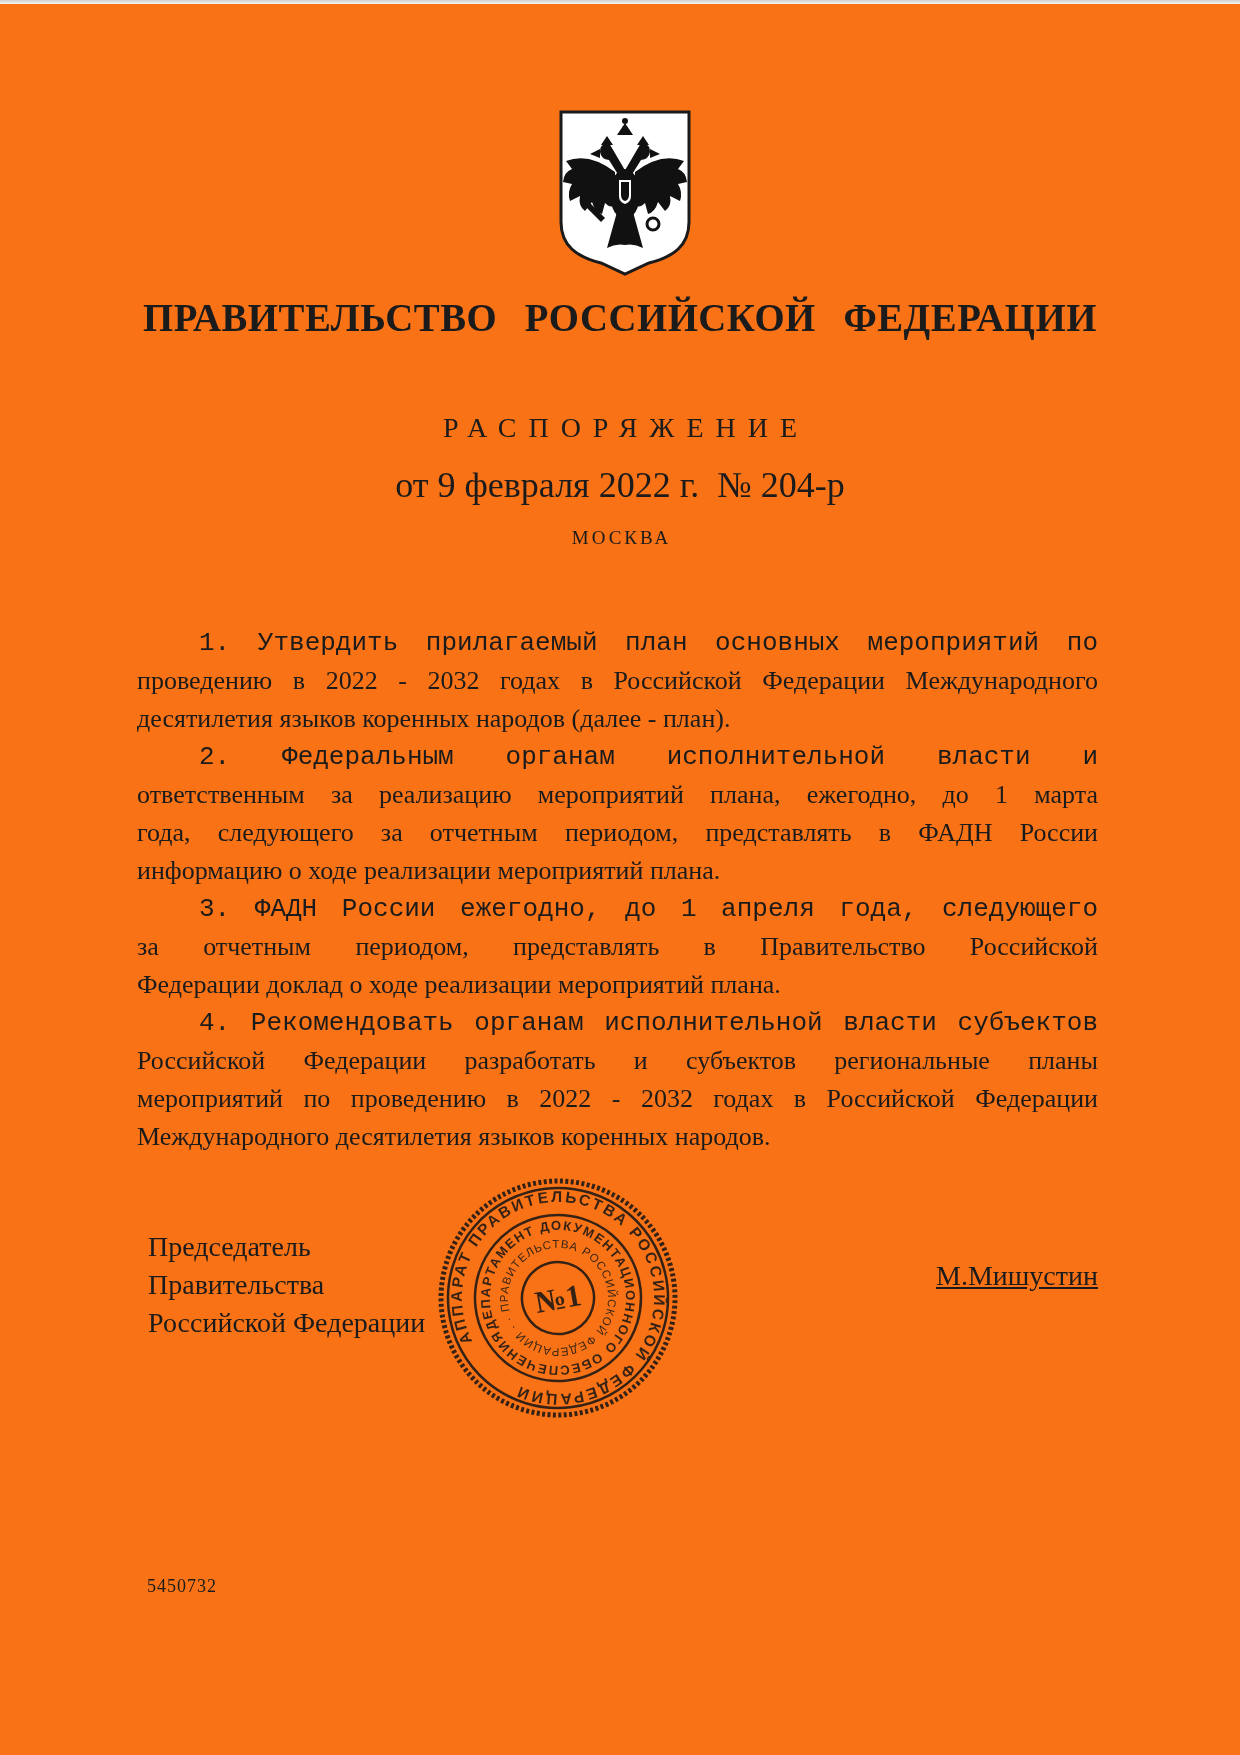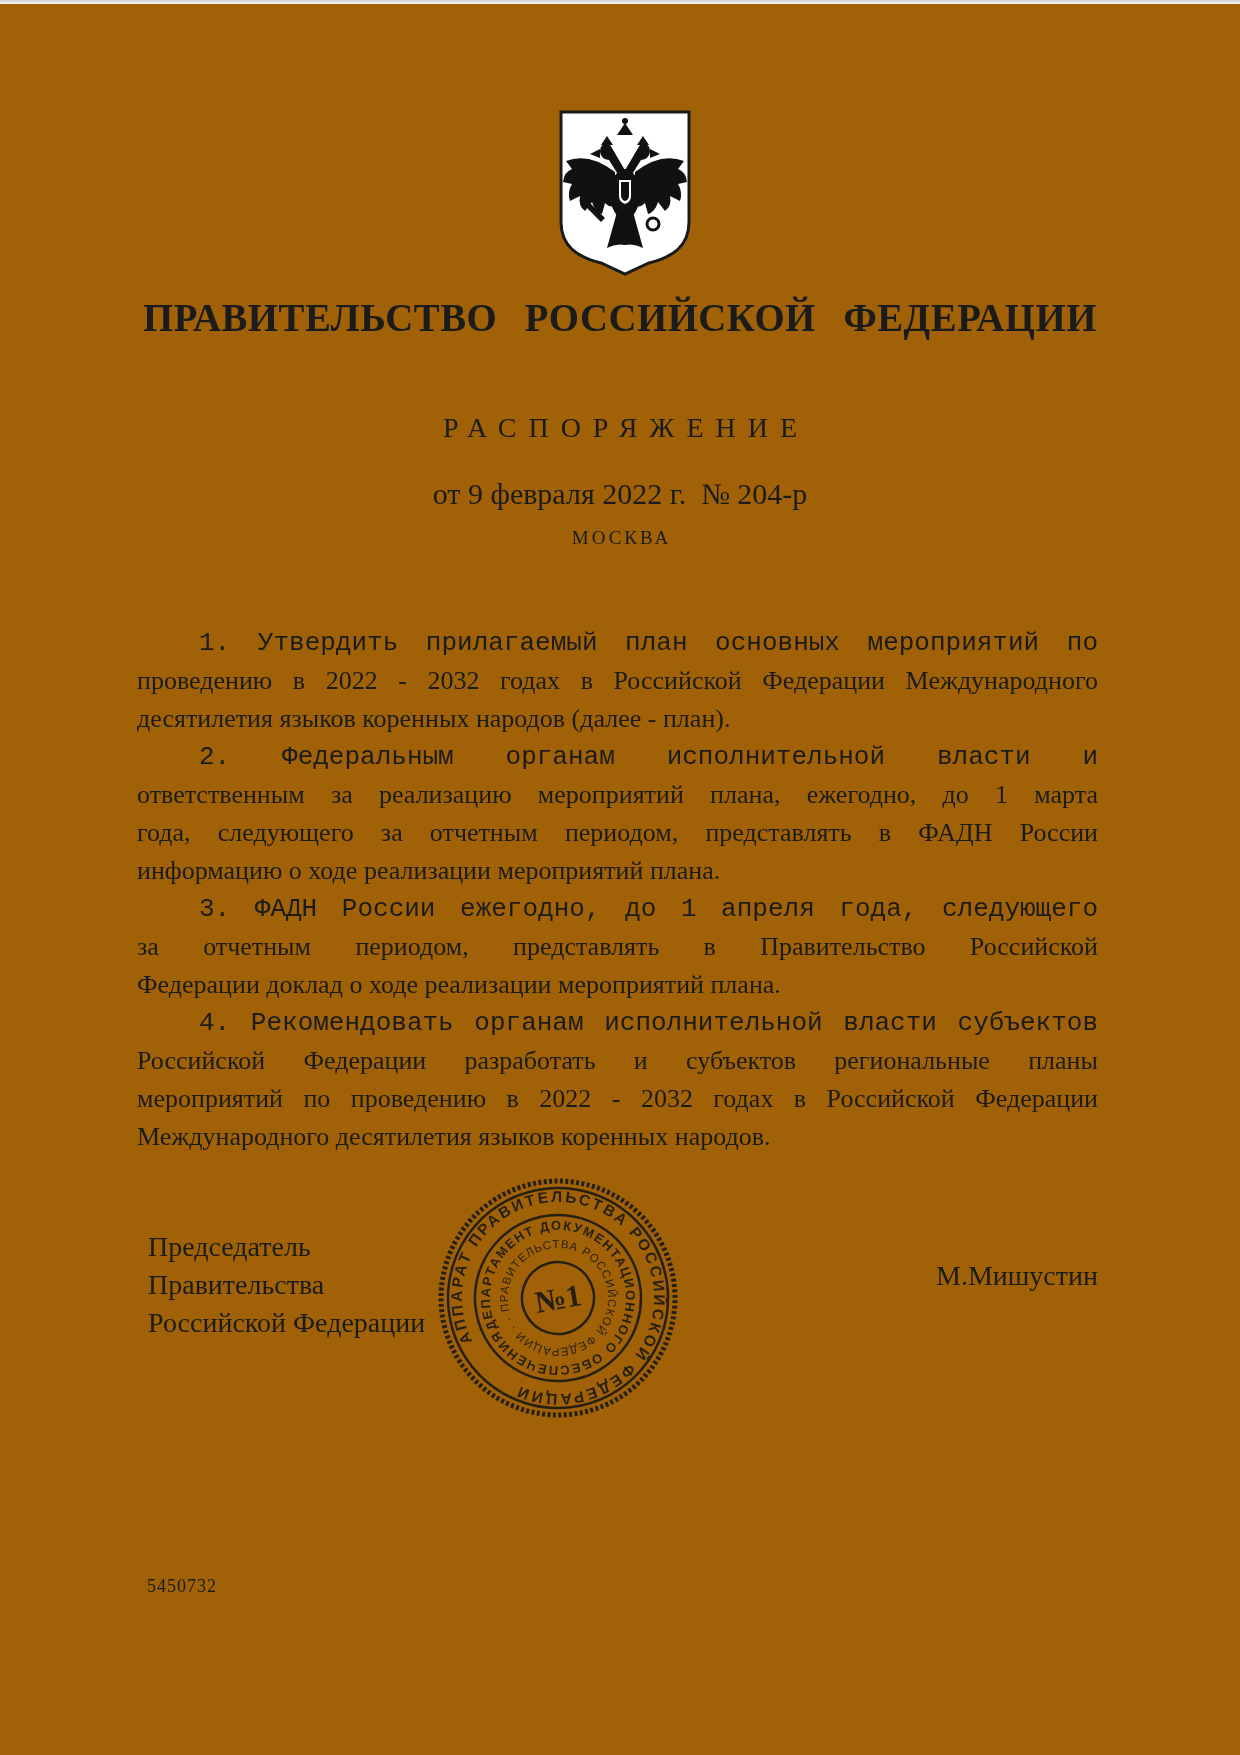--- a/index.html
+++ b/index.html
@@ -1,38 +1,38 @@
 <!DOCTYPE html>
 <html><head>
 <meta charset="utf-8">
 <style>
   html,body { margin:0; padding:0; background:#ffffff; }
   .page {
-    position:relative; width:1240px; height:1755px; background:#a16207;
+    position:relative; width:1240px; height:1755px; background:#f97316;
     font-family:"Liberation Serif","DejaVu Serif",serif; color:#1b1b1b;
     overflow:hidden;
   }
   .scan-edge { position:absolute; top:0; left:0; right:0; height:4px;
     background:linear-gradient(#cfcfcf,#f4f4f4); }
   .emblem { position:absolute; left:551px; top:106px; width:148px; height:172px; }
   .center-text { position:absolute; left:0; width:100%; text-align:center; white-space:nowrap; }
   .org-title   { top:294px; font-size:40px; font-weight:bold; word-spacing:18px; letter-spacing:0.5px; transform:scaleX(0.97); }
   .doc-type    { top:412px; font-size:28px; letter-spacing:12px; text-indent:12px; }
-  .date-line   { top:464px; font-size:30px;margin-top:13px; }
+  .date-line   { top:464px; font-size:36px; }
   .city        { top:527px; font-size:19px; letter-spacing:3px; text-indent:3px; }
 
   .body-text { position:absolute; left:137px; top:624px; width:961px; font-size:26px; }
   .bline { height:38px; line-height:38px; overflow:hidden; text-align:left; }
   .bline.j { text-align:justify; }
   .bline.j::after { content:""; display:inline-block; width:100%; height:0; vertical-align:top; }
   .bline.indent { text-indent:62px;font-family:Liberation Mono, monospace; }
 
   .sig-block { position:absolute; left:148px; top:1228px; width:345px;
     text-align:left; font-size:28px; line-height:38px; }
-  .sig-name { position:absolute; right:142px; top:1260px; font-size:28px; }
+  .sig-name { position:absolute; right:142px; top:1260px; font-size:28px;text-decoration:underline; }
 
   .stamp { position:absolute; left:436px; top:1176px; width:244px; height:244px; opacity:0.86; }
   .stamp text { font-family:"Liberation Sans","DejaVu Sans",sans-serif; fill:#151515; }
 
   .footer-code { position:absolute; left:147px; top:1576px; font-size:18px; letter-spacing:1px; }
 </style>
 </head>
 <body>
 
 <div class="page">

